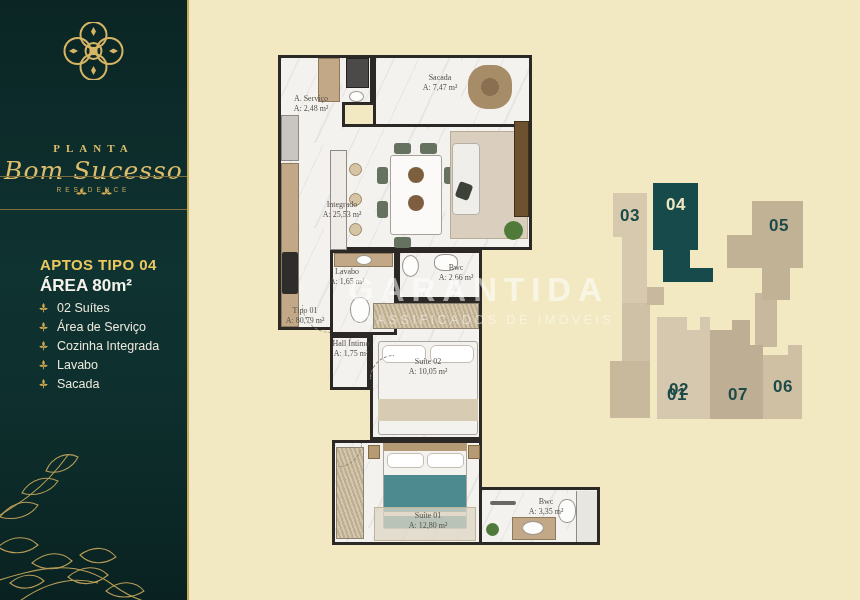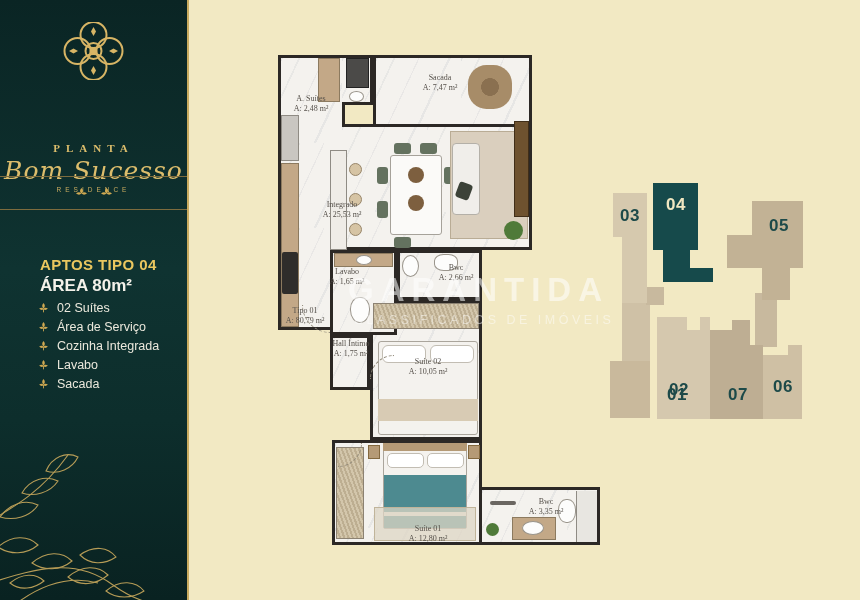--- a/index.html
+++ b/index.html
@@ -242,21 +242,21 @@
     <div class="furn" style="left:280px;top:444px;width:18px;height:24px;background:#fdfdfc;border:1px solid #9a958c;border-radius:45%;"></div>
     <div class="furn" style="left:298px;top:436px;width:21px;height:51px;background:#e8e6e1;border-left:1px solid #8f8b84;"></div>
     <div class="furn" style="left:208px;top:468px;width:13px;height:13px;background:#4f7a39;border-radius:50%;"></div>
     <div class="furn" style="left:212px;top:446px;width:26px;height:4px;background:#6a6661;border-radius:2px;"></div>
 
     <div class="door" style="left:24px;top:250px;width:28px;height:28px;"></div>
     <div class="door" style="left:92px;top:300px;width:24px;height:24px;transform:rotate(90deg);"></div>
     <div class="door" style="left:60px;top:388px;width:24px;height:24px;transform:rotate(-90deg);"></div>
 
     <div class="rlabel" style="left:33px;top:49px;">
-      <div>A. Suítes</div>
+      <div>A. Serviço</div>
         <div>A: 2,48 m²</div>
     </div>
     <div class="rlabel" style="left:162px;top:28px;">
       <div>Sacada</div>
         <div>A: 7,47 m²</div>
     </div>
     <div class="rlabel" style="left:64px;top:155px;">
       <div>Integrado</div>
         <div>A: 25,53 m²</div>
     </div>
@@ -269,21 +269,21 @@
         <div>A: 2,66 m²</div>
     </div>
     <div class="rlabel" style="left:73px;top:294px;">
       <div>Hall Íntimo</div>
         <div>A: 1,75 m²</div>
     </div>
     <div class="rlabel" style="left:150px;top:312px;">
       <div>Suíte 02</div>
         <div>A: 10,05 m²</div>
     </div>
-    <div class="rlabel" style="left:150px;top:466px;margin-top:13px;">
+    <div class="rlabel" style="left:150px;top:466px;">
       <div>Suíte 01</div>
         <div>A: 12,80 m²</div>
     </div>
     <div class="rlabel" style="left:268px;top:452px;">
       <div>Bwc</div>
         <div>A: 3,35 m²</div>
     </div>
     <div class="rlabel" style="left:27px;top:261px;">
       <div>Tipo 01</div>
         <div>A: 80,79 m²</div>

